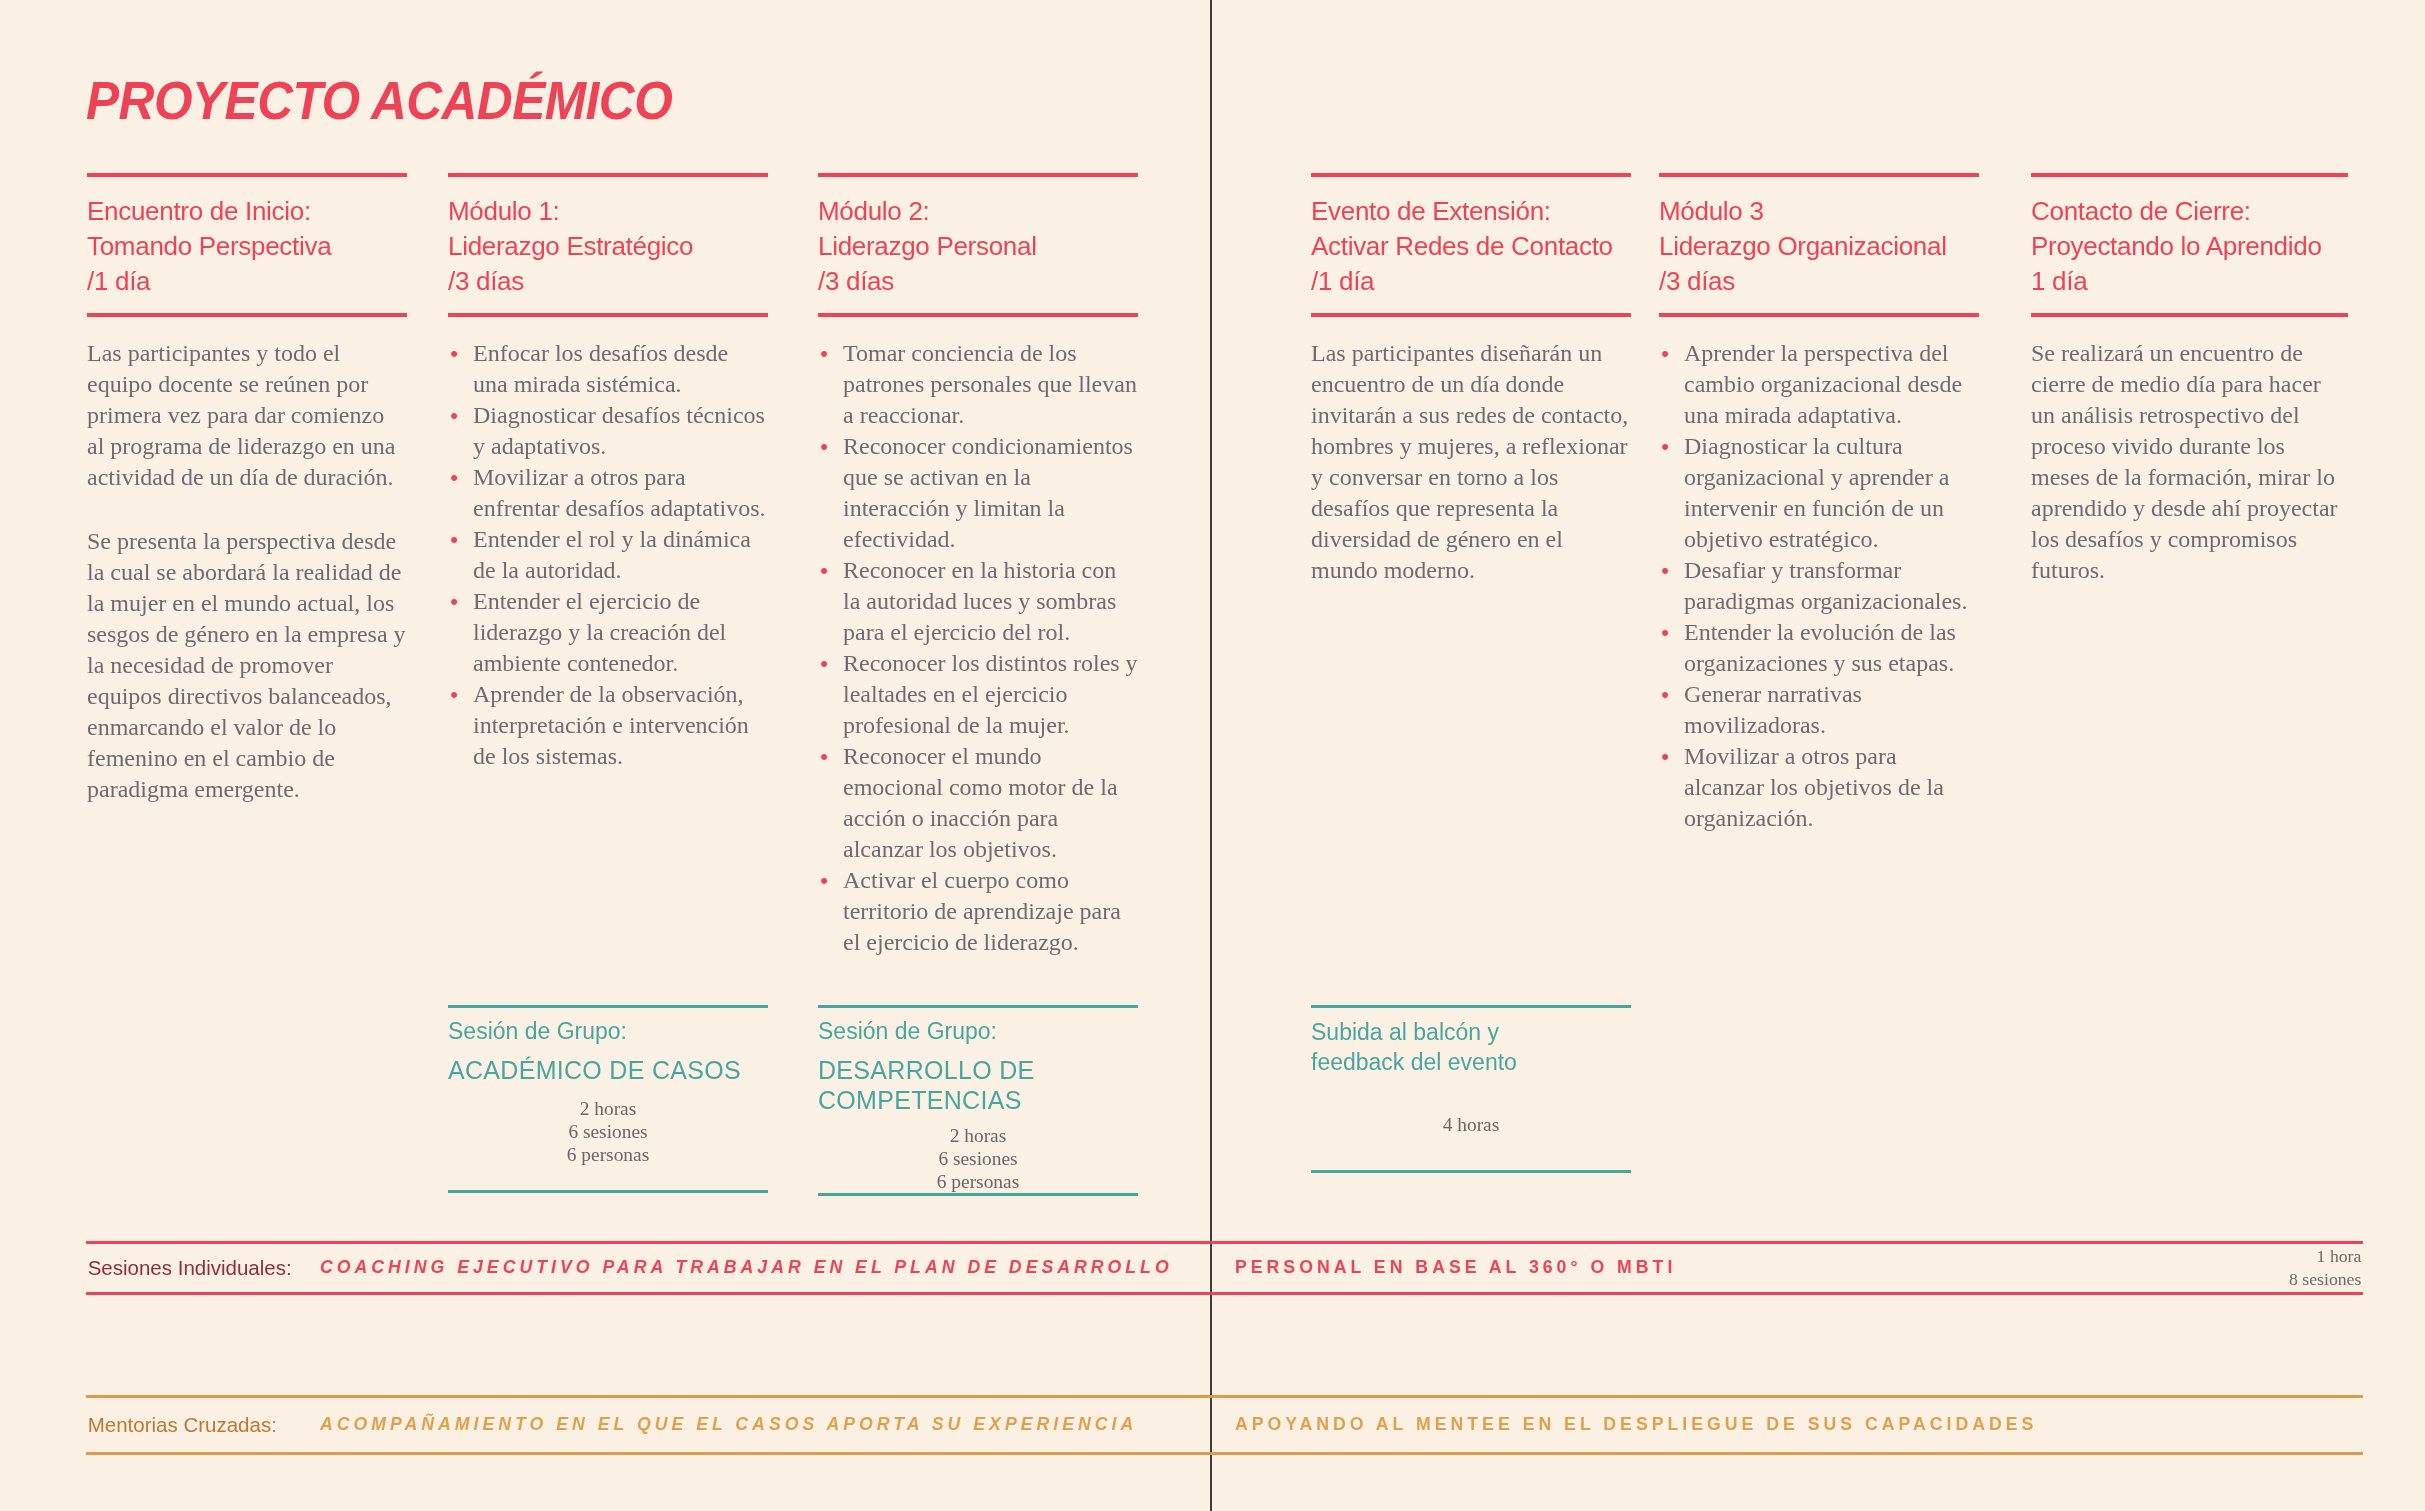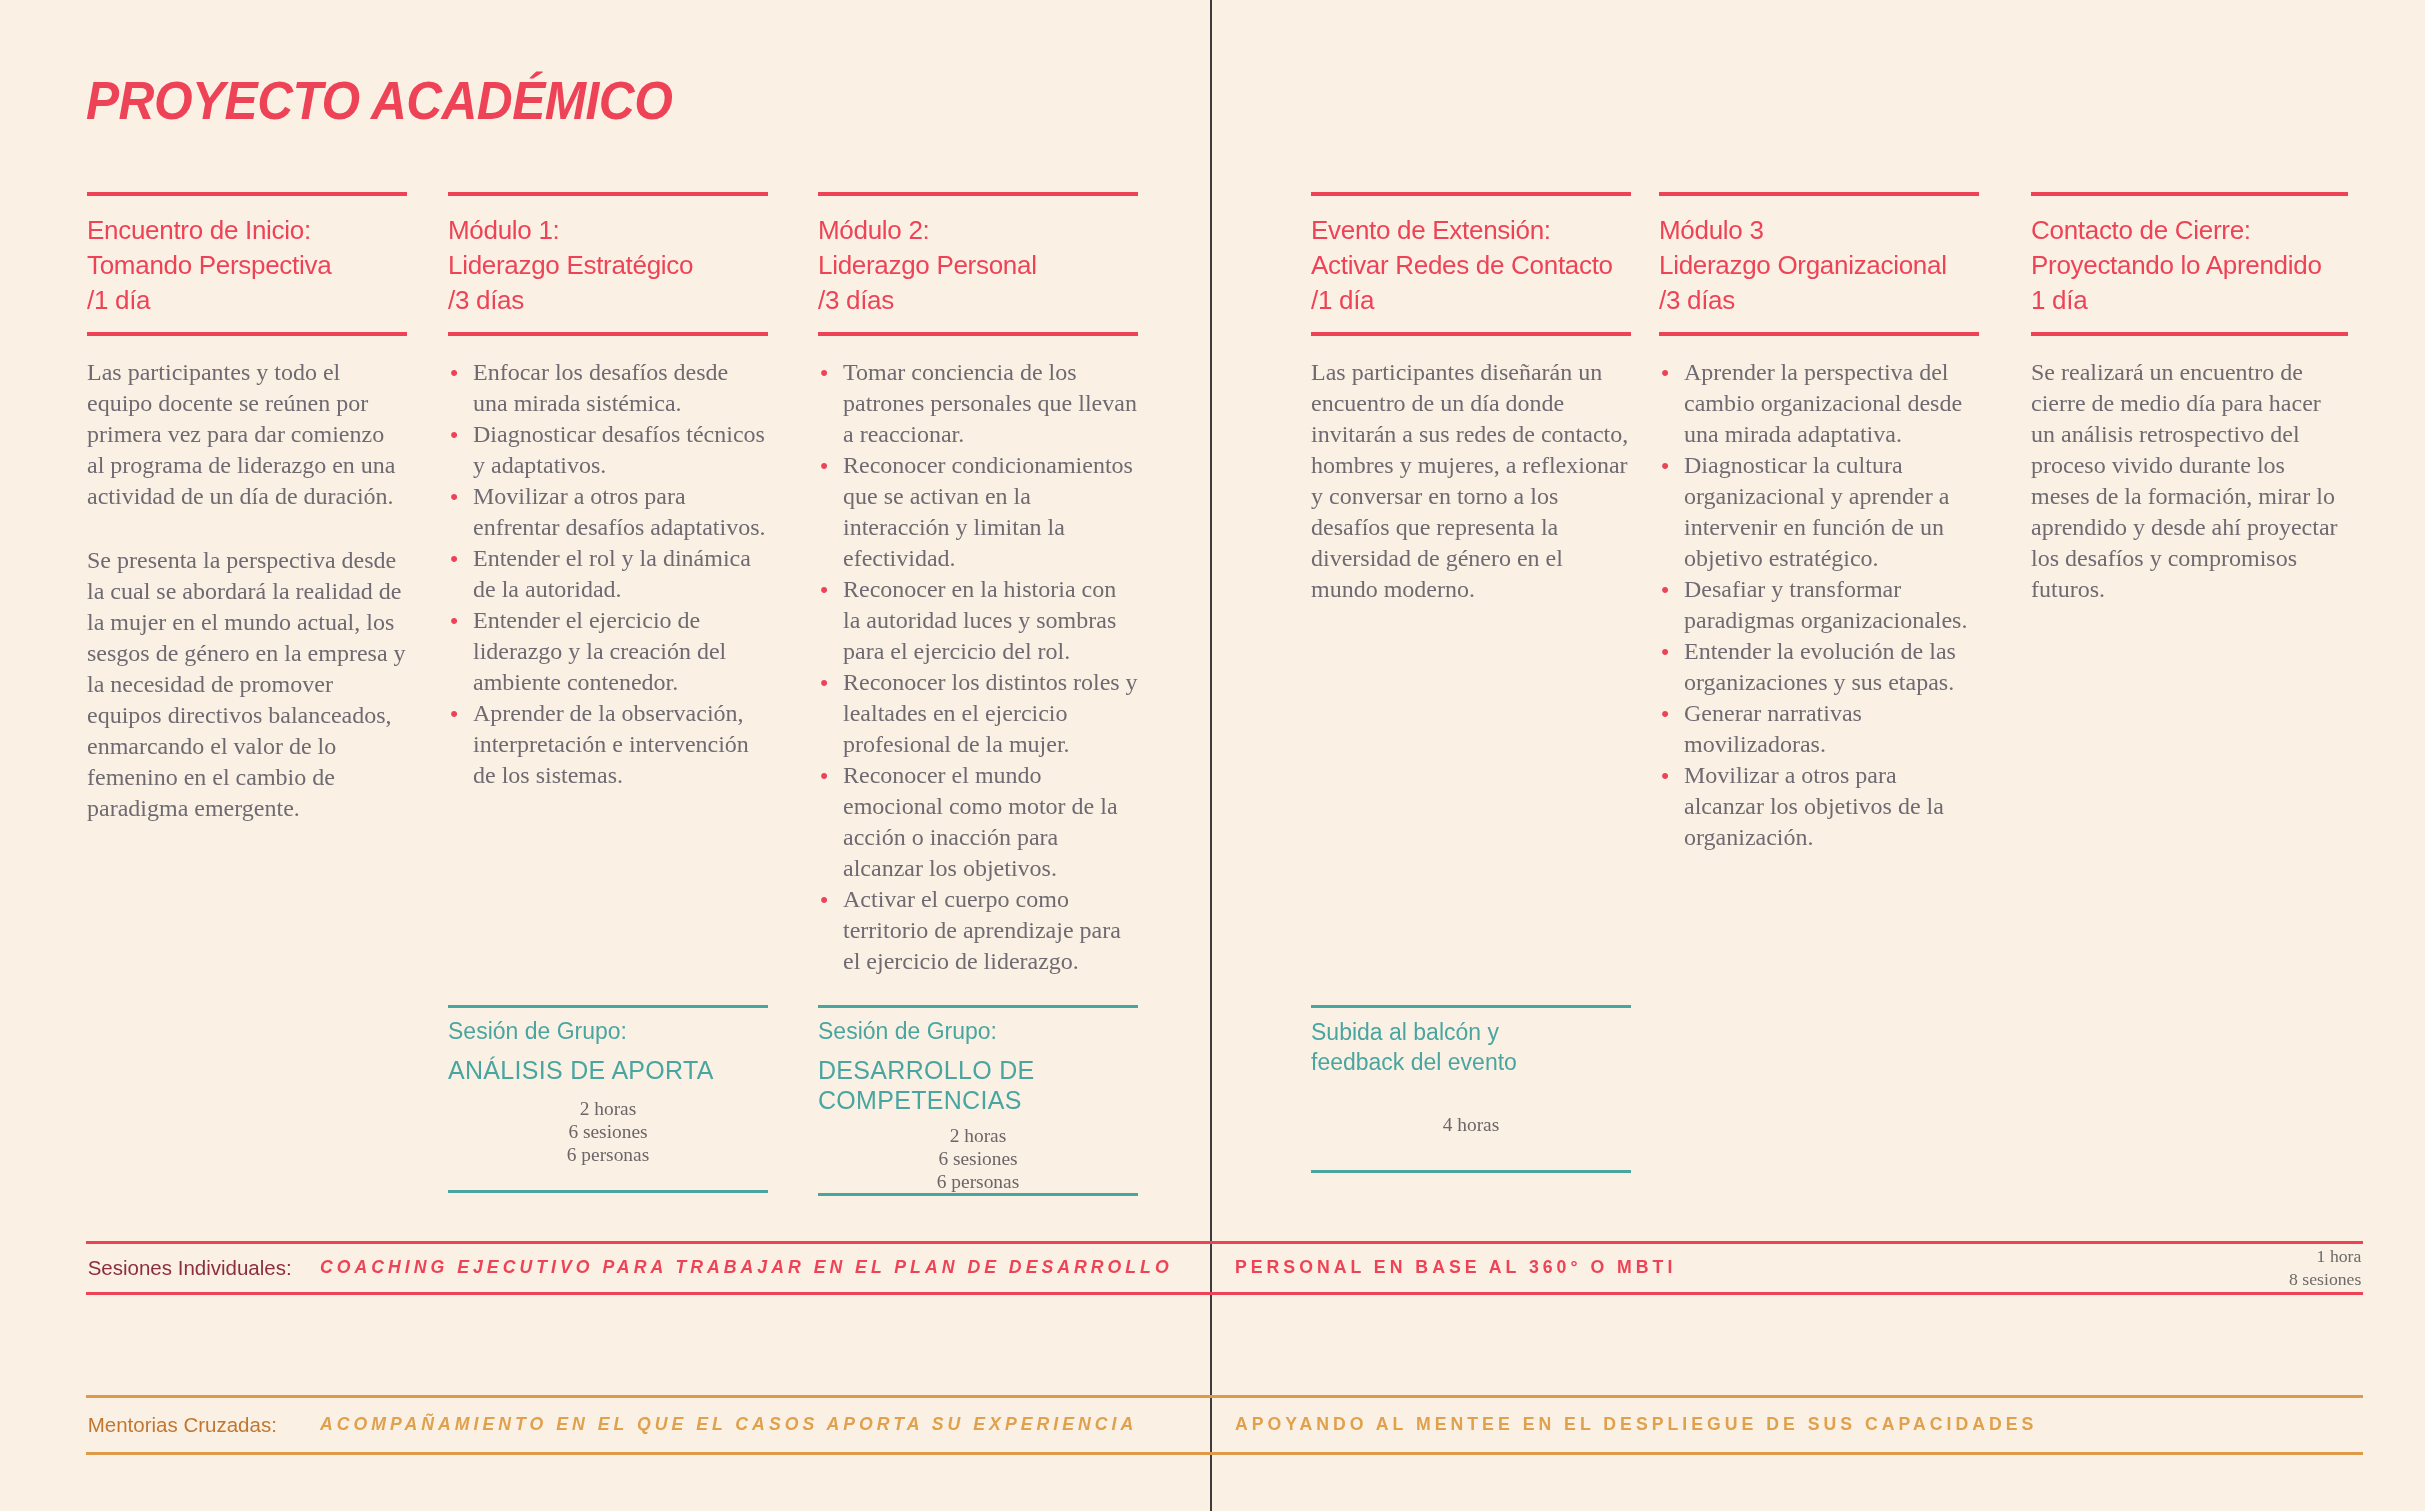--- a/index.html
+++ b/index.html
@@ -20,21 +20,21 @@
   }
   .vdivider{position:absolute;left:1210px;top:0;width:1.7px;height:1512px;background:#3e3c3c;}
   .title{
     position:absolute;left:86px;top:73px;
     font:italic 700 54px/1 "Liberation Sans",sans-serif;
     color:var(--red);
     transform:scaleX(.92);transform-origin:left top;
     letter-spacing:-0.6px;
     white-space:nowrap;
   }
-  .col{position:absolute;top:192px;}
+  .col{position:absolute;top:173px;}
   .rule{height:4px;background:var(--red);}
   .rule.teal{height:3.4px;background:var(--teal);}
   .col-header{
     margin:17px 0 13.7px 0;
     font:400 26px/35px "Liberation Sans",sans-serif;
     letter-spacing:-0.3px;
     color:var(--red);
     white-space:nowrap;
   }
   .col-body{margin-top:21px;font:400 24px/31px "Liberation Serif",serif;color:var(--ink);}
@@ -217,21 +217,21 @@
     </h2>
     <div class="rule"></div>
     <div class="col-body">
       <p>Se realizará un encuentro de cierre de medio día para hacer un análisis retrospectivo del proceso vivido durante los meses de la formación, mirar lo aprendido y desde ahí proyectar los desafíos  y compromisos futuros.</p>
     </div>
   </section>
 
   <div class="session" style="left:448px;width:320px;top:1005px;height:188px;">
     <div class="rule teal"></div>
     <div class="s-label">Sesión de Grupo:</div>
-    <div class="s-title">ANÁLISIS DE APORTA</div>
+    <div class="s-title">ACADÉMICO DE CASOS</div>
     <div class="s-details">
       <div>2 horas</div>
       <div>6 sesiones</div>
       <div>6 personas</div>
     </div>
     <div class="rule-bottom"></div>
   </div>
 
   <div class="session" style="left:818px;width:320px;top:1005px;height:191px;">
     <div class="rule teal"></div>

